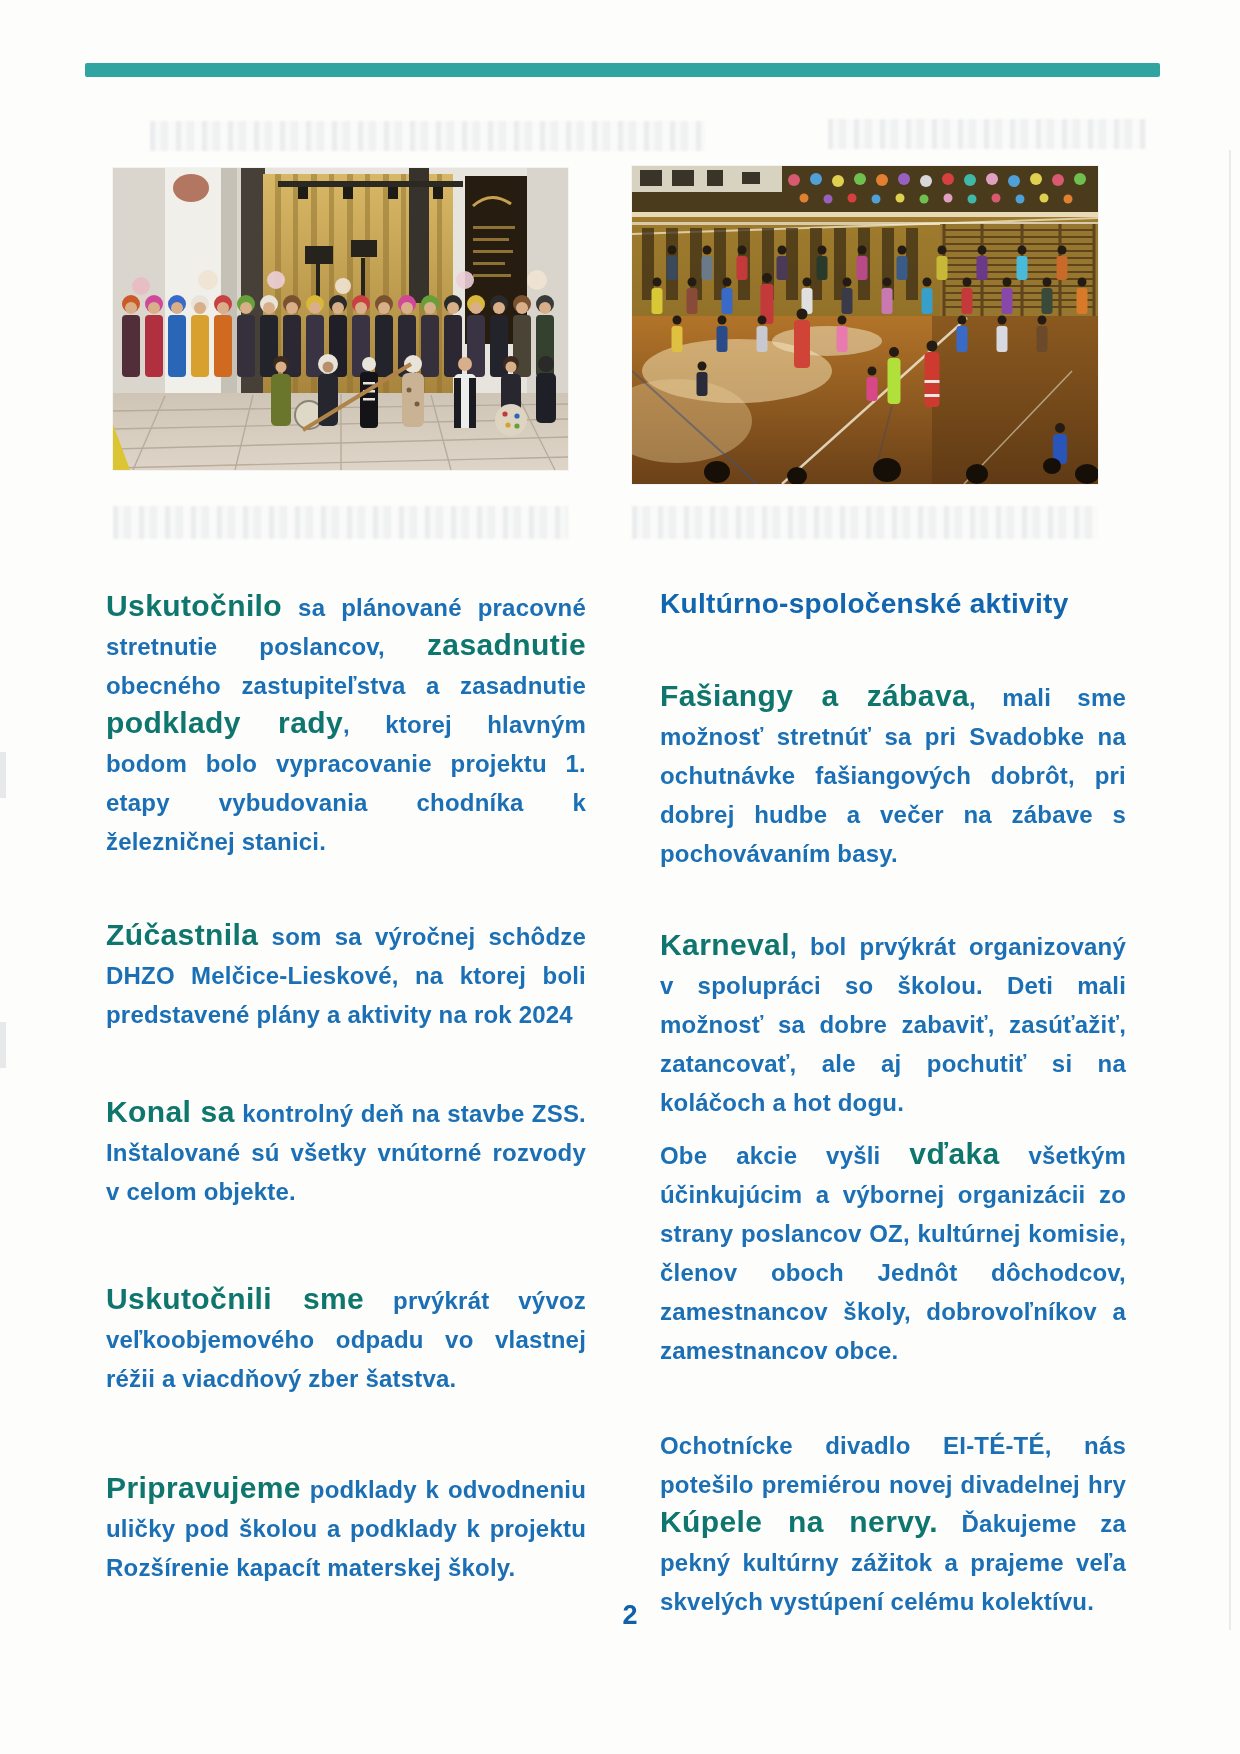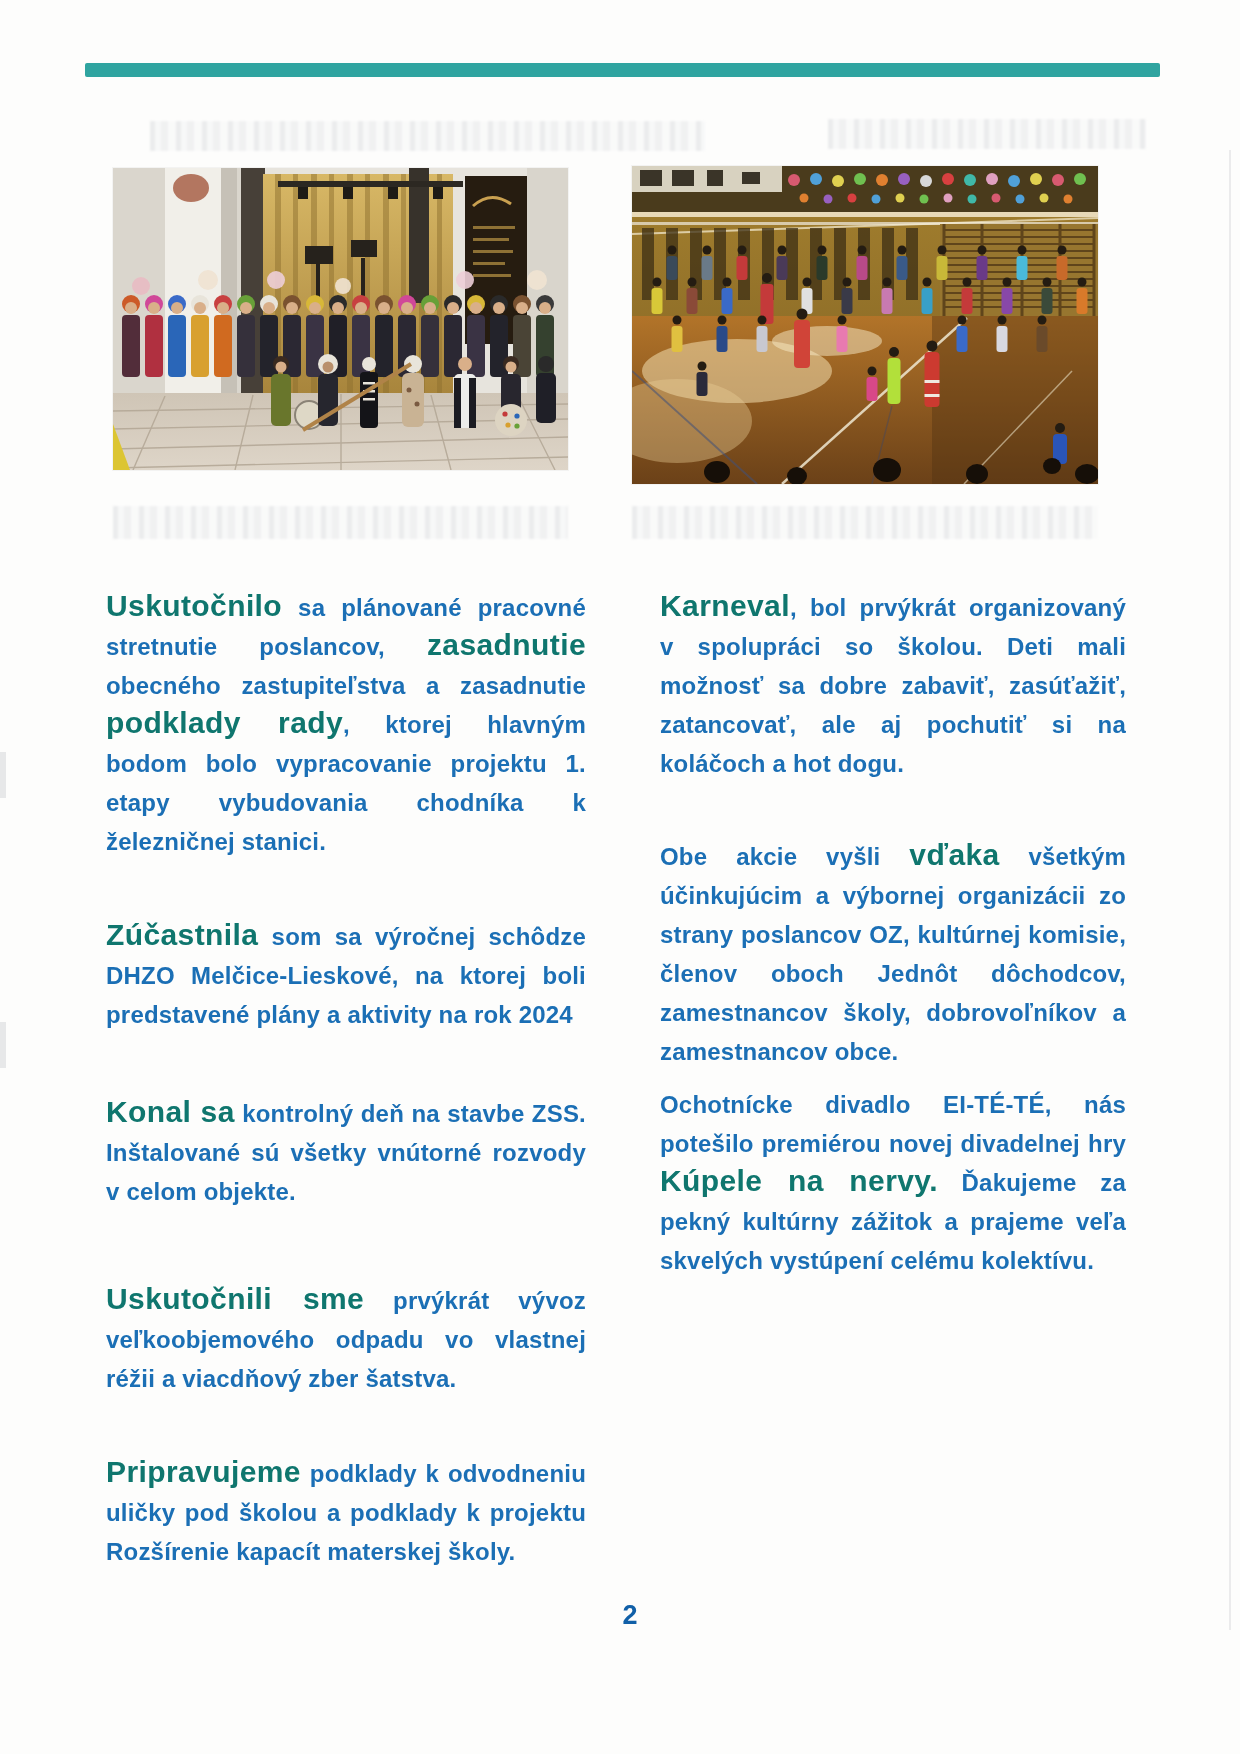--- a/index.html
+++ b/index.html
@@ -46,21 +46,21 @@
     font-size:24px;line-height:39px;font-weight:bold;
     text-align:justify;color:#1b6fb5;letter-spacing:.2px;
     margin:0;
   }
   .para .lead{font-size:30px;line-height:1;letter-spacing:.4px;color:#0f766e;}
   .para .seg{color:#1b6fb5;}
 
   .col-left .para:nth-of-type(1){margin-bottom:56px;}
   .col-left .para:nth-of-type(2){margin-bottom:60px;}
   .col-left .para:nth-of-type(3){margin-bottom:70px;}
-  .col-left .para:nth-of-type(4){margin-bottom:56px;}
+  .col-left .para:nth-of-type(4){margin-bottom:72px;}
 
   .section-heading{
     font-size:28px;font-weight:bold;color:#1266af;margin:0 0 58px 0;
     letter-spacing:.3px;white-space:nowrap;
   }
   .col-right .para:nth-of-type(1){margin-bottom:54px;}
   .col-right .para:nth-of-type(2){margin-bottom:14px;}
   .col-right .para:nth-of-type(3){margin-bottom:56px;}
 
   .page-number{
@@ -564,20 +564,22 @@
 
   <section class="col col-left">
     <p class="para"><span class="lead">Uskutočnilo</span><span class="seg"> sa plánované pracovné stretnutie poslancov, </span><span class="lead">zasadnutie</span><span class="seg"> obecného zastupiteľstva a zasadnutie </span><span class="lead">podklady rady</span><span class="seg">, ktorej hlavným bodom bolo vypracovanie projektu 1. etapy vybudovania chodníka k železničnej stanici.</span></p>
     <p class="para"><span class="lead">Zúčastnila</span><span class="seg"> som sa výročnej schôdze DHZO Melčice-Lieskové, na ktorej boli predstavené plány a aktivity na rok 2024</span></p>
     <p class="para"><span class="lead">Konal sa</span><span class="seg"> kontrolný deň na stavbe ZSS. Inštalované sú všetky vnútorné rozvody v celom objekte.</span></p>
     <p class="para"><span class="lead">Uskutočnili sme</span><span class="seg"> prvýkrát vývoz veľkoobjemového odpadu vo vlastnej réžii a viacdňový zber šatstva.</span></p>
     <p class="para"><span class="lead">Pripravujeme</span><span class="seg"> podklady k odvodneniu uličky pod školou a podklady k projektu Rozšírenie kapacít materskej školy.</span></p>
   </section>
 
   <section class="col col-right">
+    <h2 class="section-heading">Kultúrno-spoločenské aktivity</h2>
+    <p class="para"><span class="lead">Fašiangy a zábava</span><span class="seg">, mali sme možnosť stretnúť sa pri Svadobke na ochutnávke fašiangových dobrôt, pri dobrej hudbe a večer na zábave s pochovávaním basy.</span></p>
     <p class="para"><span class="lead">Karneval</span><span class="seg">, bol prvýkrát organizovaný v spolupráci so školou. Deti mali možnosť sa dobre zabaviť, zasúťažiť, zatancovať, ale aj pochutiť si na koláčoch a hot dogu.</span></p>
     <p class="para"><span class="seg">Obe akcie vyšli </span><span class="lead">vďaka</span><span class="seg"> všetkým účinkujúcim a výbornej organizácii zo strany poslancov OZ, kultúrnej komisie, členov oboch Jednôt dôchodcov, zamestnancov školy, dobrovoľníkov a zamestnancov obce.</span></p>
     <p class="para"><span class="seg">Ochotnícke divadlo EI-TÉ-TÉ, nás potešilo premiérou novej divadelnej hry </span><span class="lead">Kúpele na nervy.</span><span class="seg"> Ďakujeme za pekný kultúrny zážitok a prajeme veľa skvelých vystúpení celému kolektívu.</span></p>
   </section>
 
   <div class="page-number">2</div>
 
 </div>
 
 </body></html>

